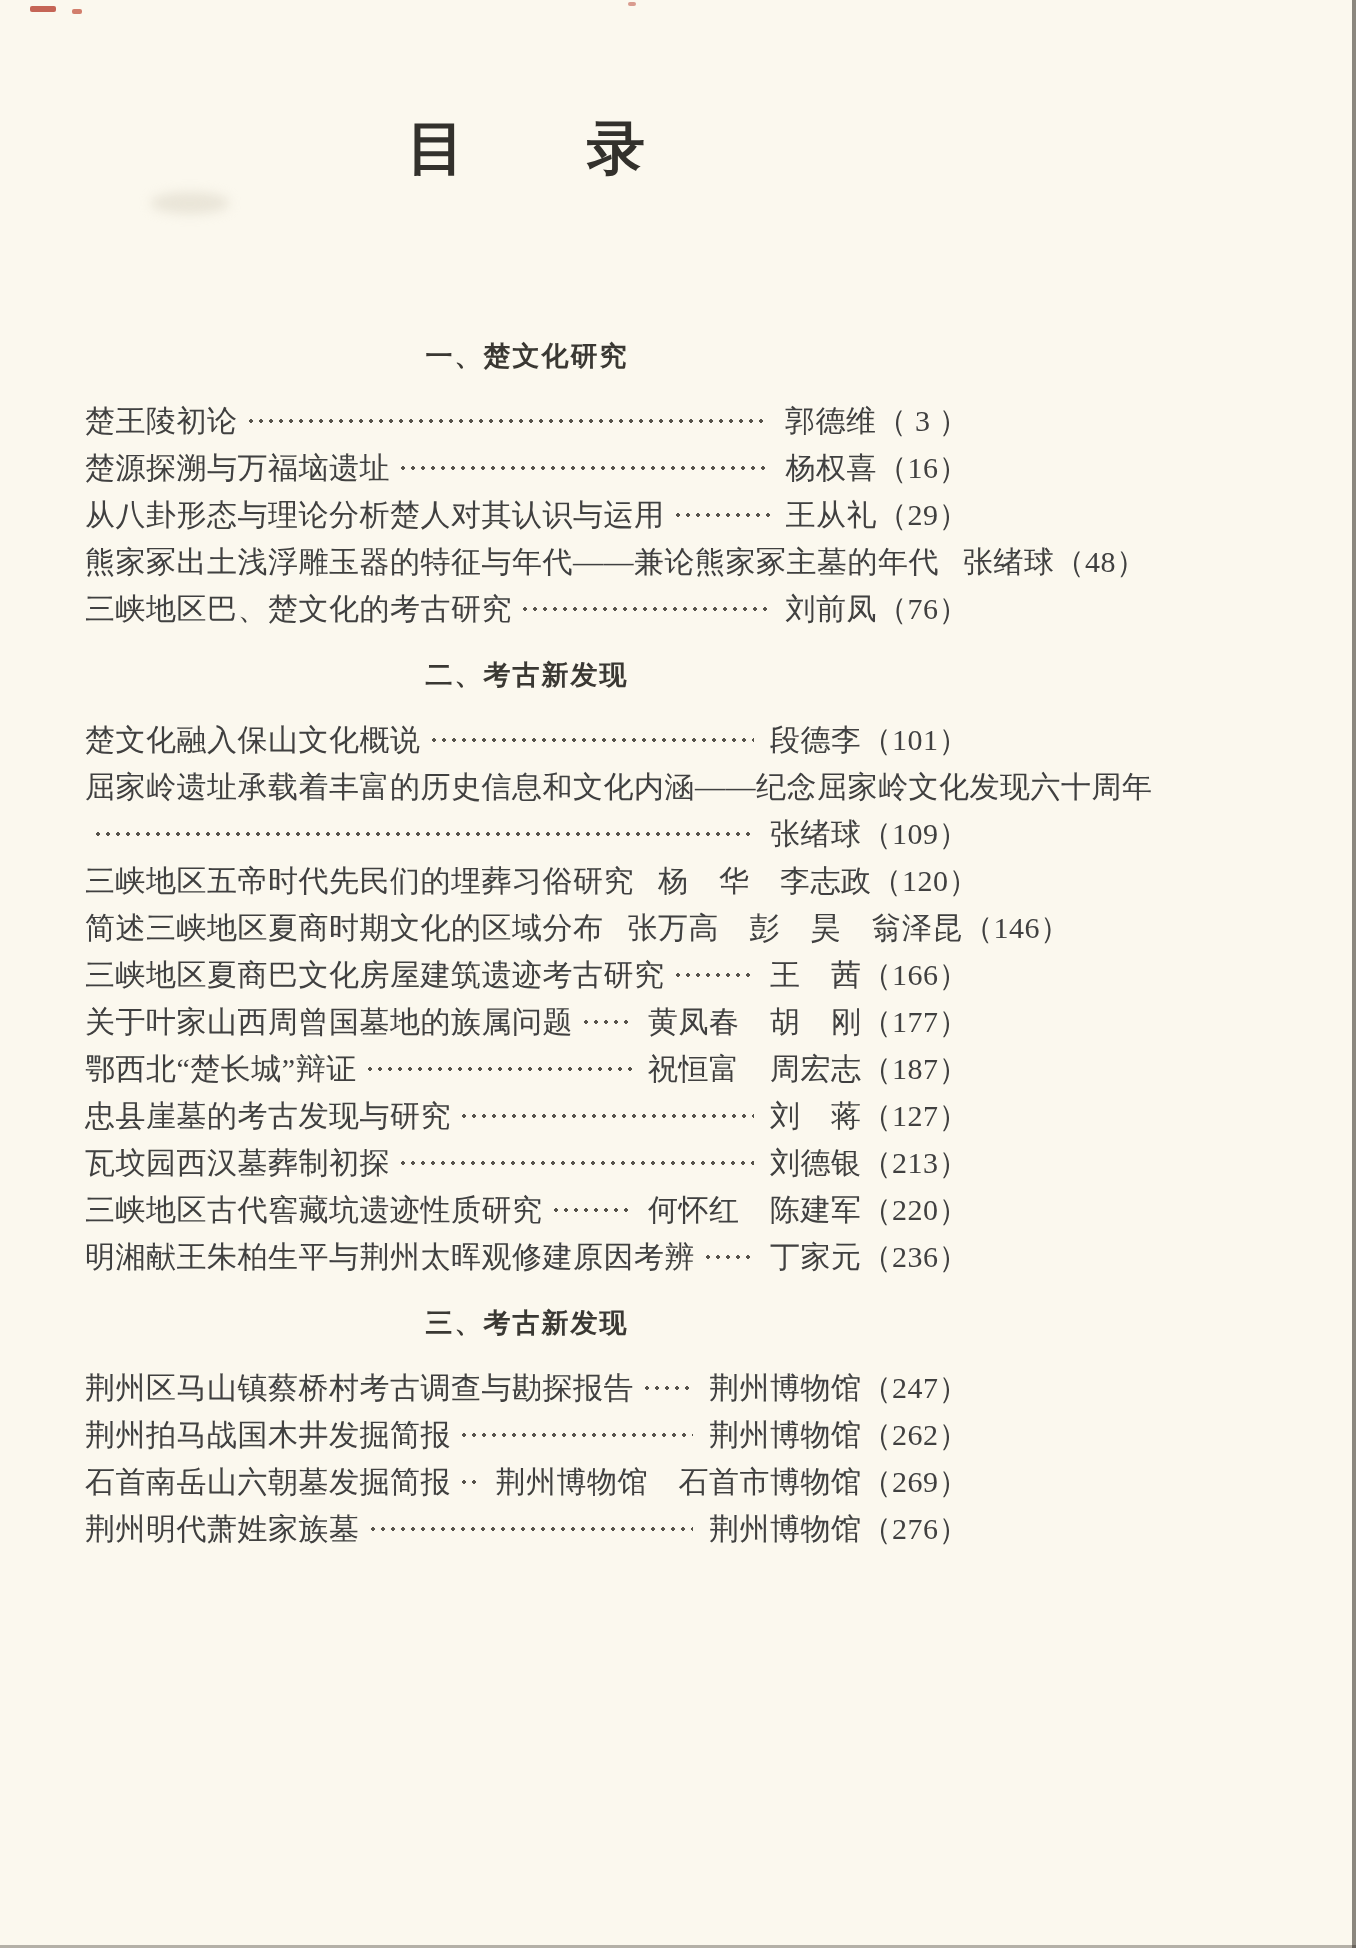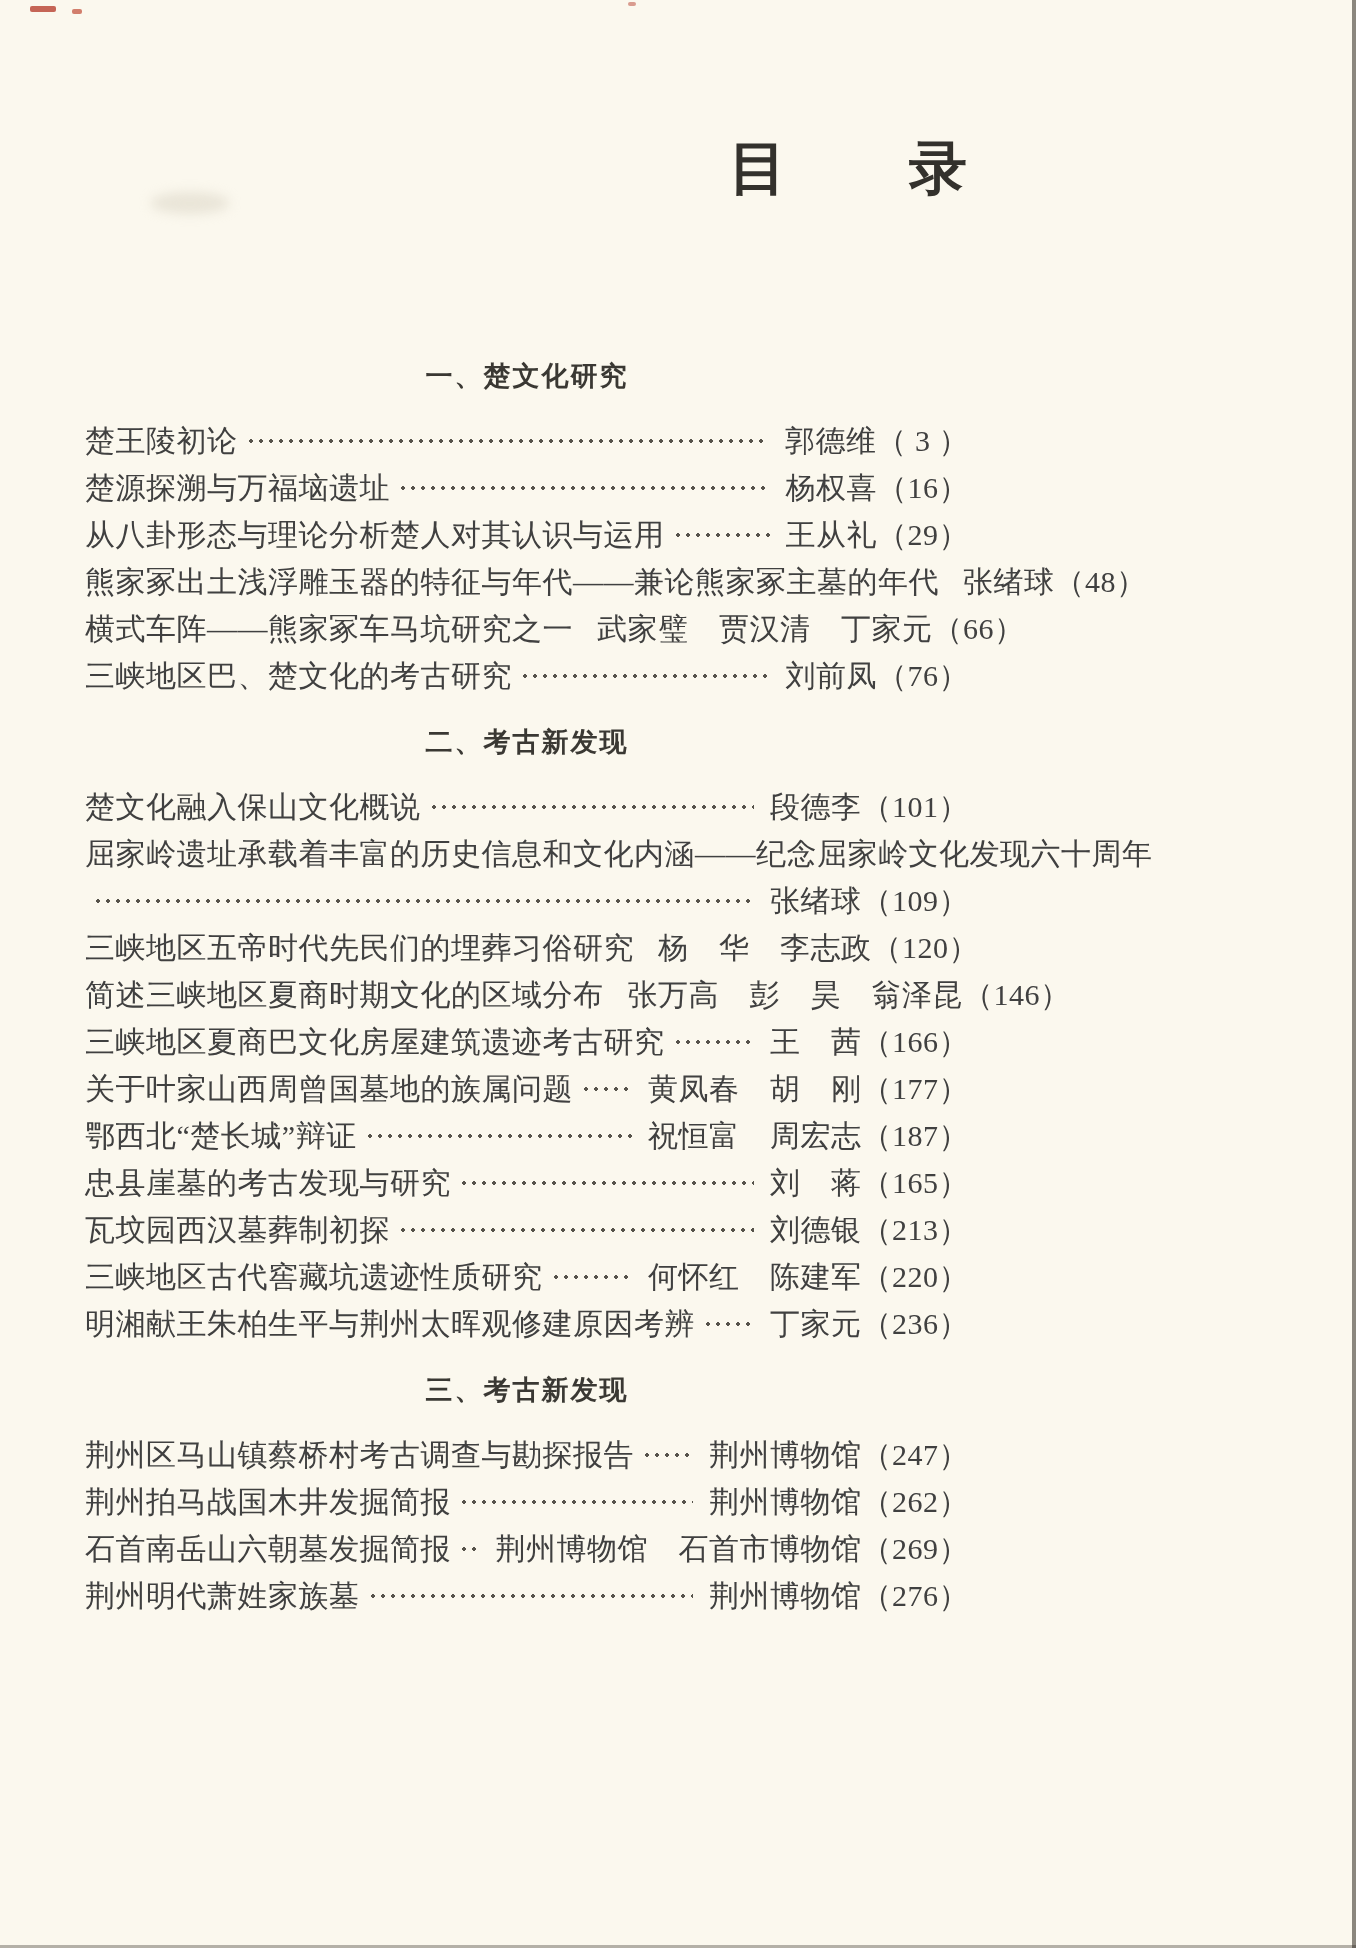--- a/index.html
+++ b/index.html
@@ -20,28 +20,27 @@
     background:#d8d2c2;border-radius:50%;filter:blur(6px);opacity:.5;
   }
   .speck{position:absolute;border-radius:2px;}
   .speck.s1{left:30px;top:6px;width:26px;height:6px;background:#b8402f;opacity:.8;}
   .speck.s2{left:72px;top:9px;width:10px;height:5px;background:#c04a34;opacity:.7;}
   .speck.s3{left:628px;top:2px;width:8px;height:4px;background:#b8402f;opacity:.5;}
   .content{
     position:absolute;left:85px;top:0;width:884px;
   }
   .toc-title{
-    padding-top:96px;
-    text-align:right;
+    padding-top:120px;
+    text-align:center;
     font-size:58px;line-height:1;
     font-weight:bold;
     color:#33312c;
     letter-spacing:2px;
     white-space:pre;
-    margin-top:44px;
   }
   .section-heading{
     margin-top:26px;
     text-align:center;
     font-family:"Liberation Sans", sans-serif;
     font-size:27px;line-height:34px;
     font-weight:700;
     color:#3a3833;
     letter-spacing:2px;
   }
@@ -97,26 +96,20 @@
             <span class="authors">王从礼</span>
             <span class="pageno">（29）</span>
           </div>
           <div class="row">
             <span class="entry-title">熊家冢出土浅浮雕玉器的特征与年代——兼论熊家冢主墓的年代</span>
             <span class="leader"></span>
             <span class="authors">张绪球</span>
             <span class="pageno">（48）</span>
           </div>
           <div class="row">
-            <span class="entry-title">横式车阵——熊家冢车马坑研究之一</span>
-            <span class="leader"></span>
-            <span class="authors">武家璧　贾汉清　丁家元</span>
-            <span class="pageno">（66）</span>
-          </div>
-          <div class="row">
             <span class="entry-title">三峡地区巴、楚文化的考古研究</span>
             <span class="leader"></span>
             <span class="authors">刘前凤</span>
             <span class="pageno">（76）</span>
           </div>
         </div>
         <div class="section-heading">二、考古新发现</div>
         <div class="rows">
           <div class="row">
             <span class="entry-title">楚文化融入保山文化概说</span>
@@ -160,21 +153,21 @@
           <div class="row">
             <span class="entry-title">鄂西北“楚长城”辩证</span>
             <span class="leader"></span>
             <span class="authors">祝恒富　周宏志</span>
             <span class="pageno">（187）</span>
           </div>
           <div class="row">
             <span class="entry-title">忠县崖墓的考古发现与研究</span>
             <span class="leader"></span>
             <span class="authors">刘　蒋</span>
-            <span class="pageno">（165）</span>
+            <span class="pageno">（127）</span>
           </div>
           <div class="row">
             <span class="entry-title">瓦坟园西汉墓葬制初探</span>
             <span class="leader"></span>
             <span class="authors">刘德银</span>
             <span class="pageno">（213）</span>
           </div>
           <div class="row">
             <span class="entry-title">三峡地区古代窖藏坑遗迹性质研究</span>
             <span class="leader"></span>

